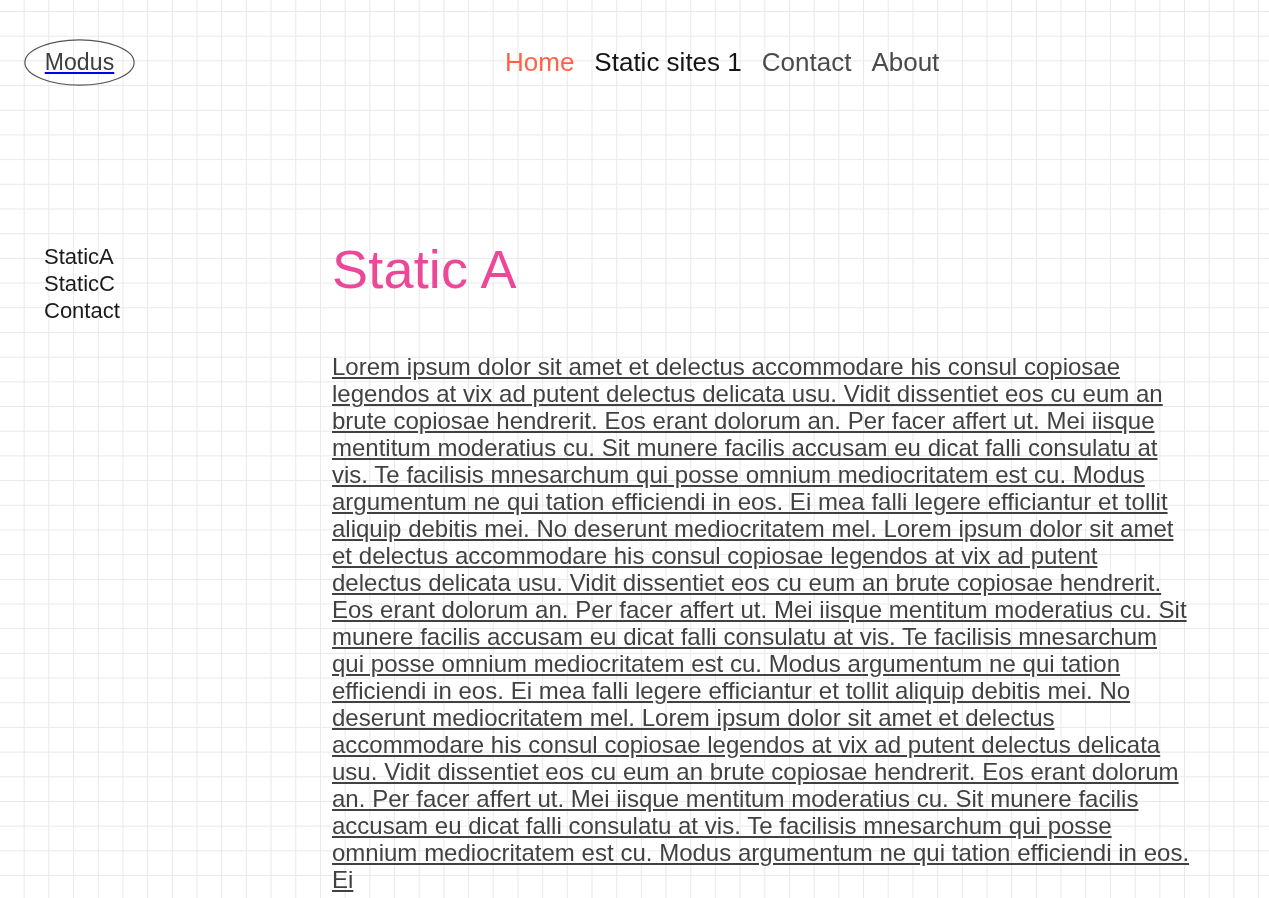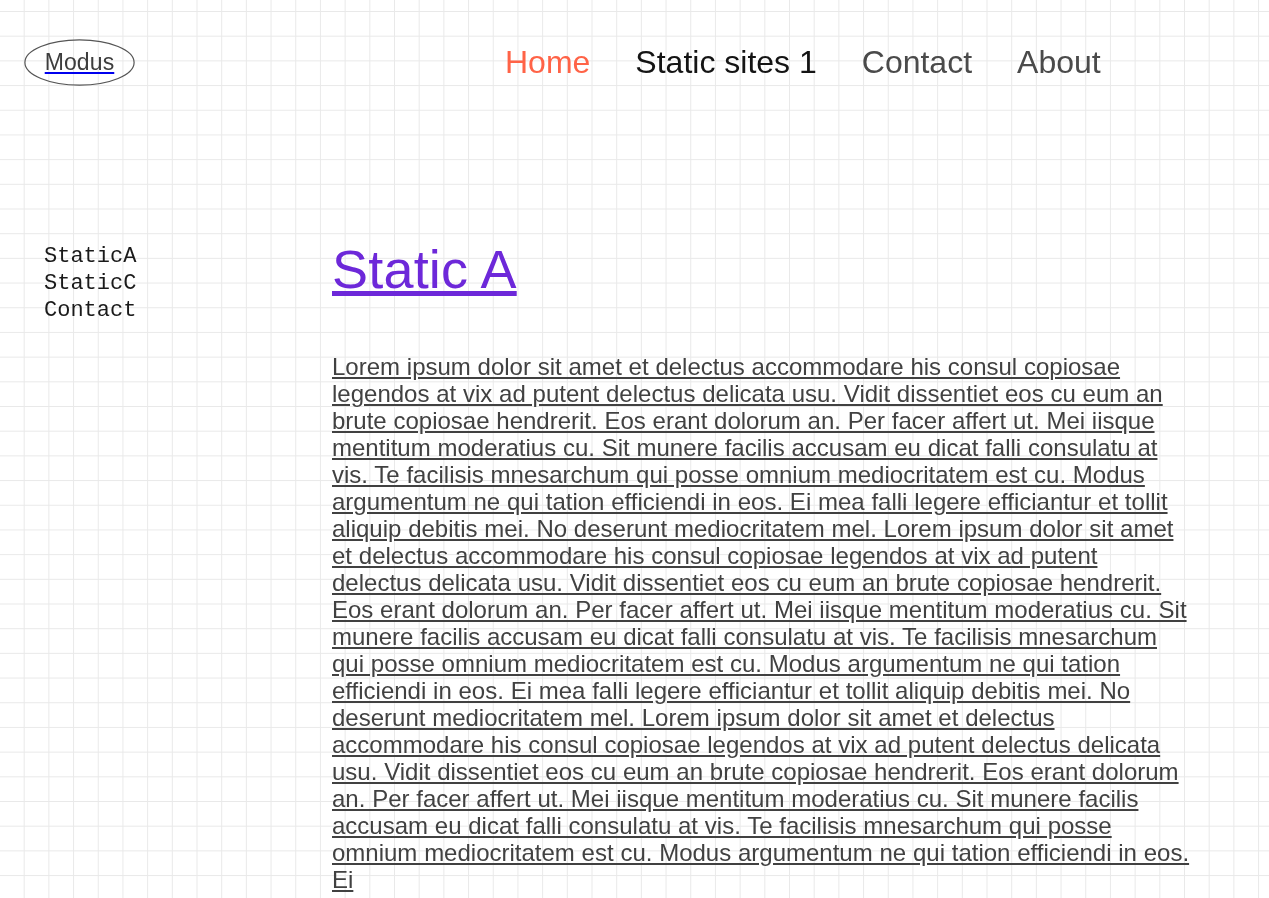--- a/index.html
+++ b/index.html
@@ -62,51 +62,50 @@
   }
 
   .main-nav {
     position: absolute;
     left: 505px;
     top: 46px;
     display: flex;
     align-items: baseline;
   }
   .nav-item {
-    font-size: 32px;
+    font-size: 26px;
     color: #4a4a4a;
     text-decoration: none;
     white-space: nowrap;
     cursor: pointer;
     line-height: 32px;
     display: inline-block;
   }
   .nav-item + .nav-item {
-    margin-left: 45px;
+    margin-left: 20px;
     text-align: center;
   }
   .nav-item.is-active {
     color: #ff6347;
   }
   .nav-item.is-strong {
     color: #141414;
   }
 
   
   .sidebar {
     position: absolute;
     left: 44px;
     top: 243px;
     width: 230px;
   }
   .sidebar-list {
     list-style: none;
     margin: 0;
     padding: 0;
-    font-family: Liberation Mono, monospace;
   }
   .sidebar-link {
     display: block;
     font-size: 22px;
     line-height: 27px;
     color: #1a1a1a;
     text-decoration: none;
     cursor: pointer;
     white-space: nowrap;
   }
@@ -116,23 +115,22 @@
     position: absolute;
     left: 332px;
     top: 238px;
     width: 858px;
   }
   .page-title {
     margin: 0;
     font-size: 54px;
     font-weight: normal;
     line-height: 62px;
-    color: #6d28d9;
+    color: #ec4899;
     letter-spacing: 0.2px;
-    text-decoration: underline;
   }
   .body-copy {
     margin: 0;
     padding-top: 53px;
     font-size: 24px;
     line-height: 27px;
     color: #414141;
     text-align: left;
     word-spacing: 0.1px;
     text-decoration: underline;

